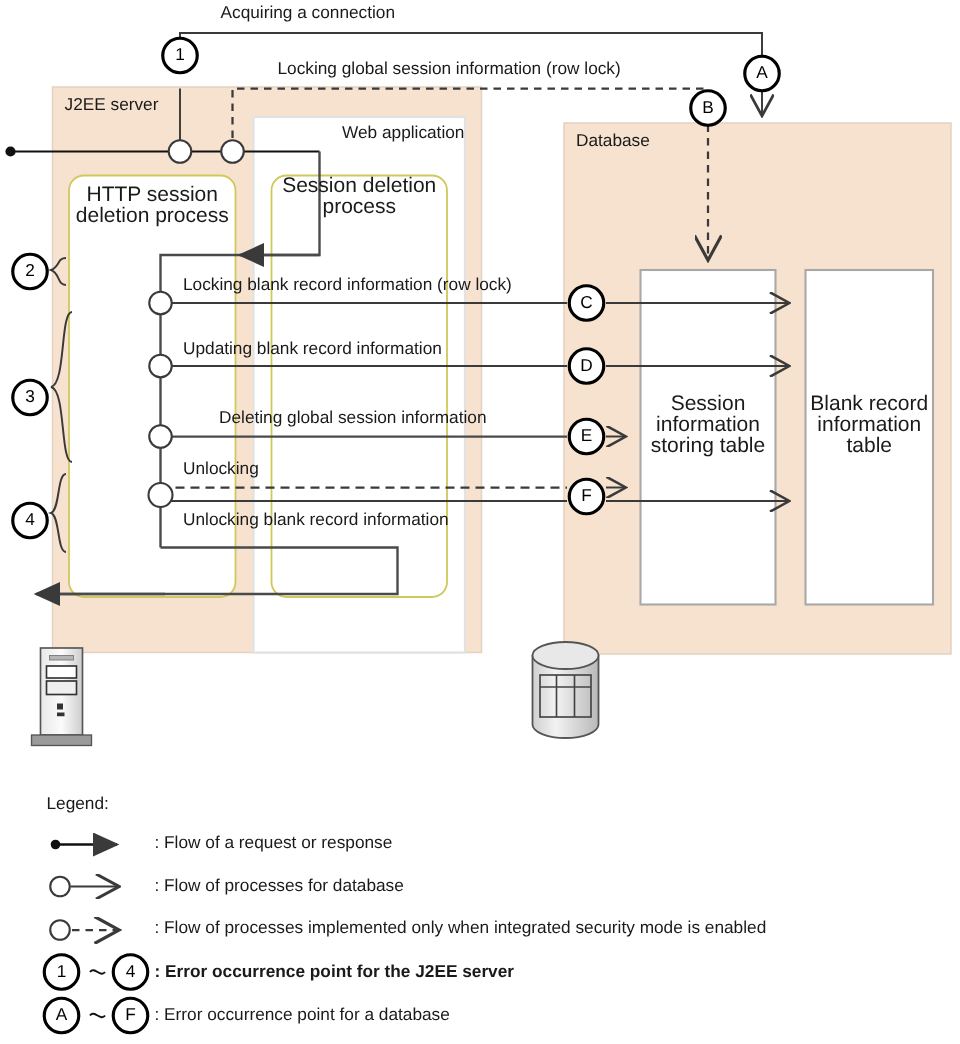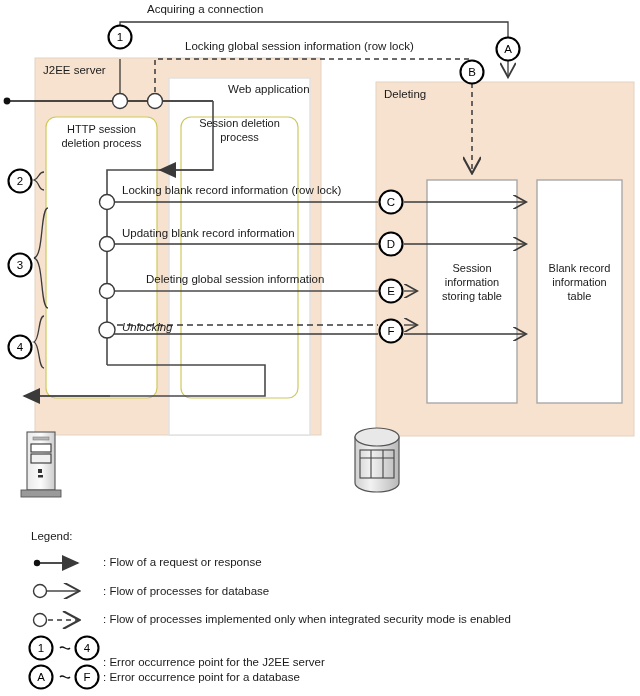--- a/index.html
+++ b/index.html
@@ -2,21 +2,21 @@
 <html><head>
 <meta charset="utf-8">
 <style>
   html,body{margin:0;padding:0;background:#ffffff;}
   body{width:640px;height:696px;position:relative;
        font-family:"Liberation Sans","DejaVu Sans",sans-serif;
        color:#1a1a1a;overflow:hidden;}
   #root{position:absolute;left:0;top:0;width:640px;height:696px;}
   svg.layer{position:absolute;left:0;top:0;width:640px;height:696px;}
   .txt{position:absolute;font-size:11.5px;line-height:13px;color:#1a1a1a;white-space:nowrap;}
-  .txtc{position:absolute;font-size:11px;line-height:14px;color:#1a1a1a;text-align:center;}
+  .txtc{position:absolute;font-size:14px;line-height:14px;color:#1a1a1a;text-align:center;}
   .lbl-circ{position:absolute;font-size:11.5px;text-align:center;color:#000;}
 </style>
 </head>
 <body>
 
 <div id="root">
 
   <svg class="layer" viewBox="0 0 640 696">
     <defs>
       <marker id="solidHead" markerWidth="12" markerHeight="10" refX="10" refY="5" orient="auto">
@@ -191,21 +191,21 @@
       <circle cx="87" cy="677" r="11.5" fill="#ffffff" stroke="#000" stroke-width="2.1"></circle>
       <path d="M60,677 C63,673 67,681 70,677" fill="none" stroke="#111" stroke-width="1.3"></path>
     </g>
   </svg>
 
   <div class="txt" style="left:147px;top:3px;">Acquiring a connection</div>
   <div class="txt" style="left:165px;top:40px;padding-left:20px;">Locking global session information (row lock)</div>
 
   <div class="txt" style="left:43px;top:64px;">J2EE server</div>
   <div class="txt" style="left:196px;top:83px;margin-left:32px;">Web application</div>
-  <div class="txt" style="left:384px;top:88px;">Deleting</div>
+  <div class="txt" style="left:384px;top:88px;">Database</div>
 
   <div class="txtc" style="left:46px;top:122px;width:111px;">
     <span>HTTP session</span><br>
     <span>deletion process</span>
   </div>
   <div class="txtc" style="left:181px;top:116px;width:117px;">
     <span>Session deletion</span><br>
     <span>process</span>
   </div>
 
@@ -216,40 +216,41 @@
   </div>
   <div class="txtc" style="left:537px;top:261px;width:85px;text-align:center;">
     <span>Blank record</span><br>
     <span>information</span><br>
     <span>table</span>
   </div>
 
   <div class="txt" style="left:122px;top:184px;">Locking blank record information (row lock)</div>
   <div class="txt" style="left:122px;top:227px;">Updating blank record information</div>
   <div class="txt" style="left:122px;top:273px;margin-left:24px;">Deleting global session information</div>
-  <div class="txt" style="left:122px;top:321px;font-style:italic;">Unlocking</div>
+  <div class="txt" style="left:122px;top:307px;">Unlocking</div>
+  <div class="txt" style="left:122px;top:341px;">Unlocking blank record information</div>
 
   <div class="lbl-circ" style="left:110px;top:31px;width:20px;">1</div>
   <div class="lbl-circ" style="left:10px;top:175px;width:20px;">2</div>
   <div class="lbl-circ" style="left:10px;top:259px;width:20px;">3</div>
   <div class="lbl-circ" style="left:10px;top:341px;width:20px;">4</div>
 
   <div class="lbl-circ" style="left:498px;top:43px;width:20px;">A</div>
   <div class="lbl-circ" style="left:462px;top:66px;width:20px;">B</div>
   <div class="lbl-circ" style="left:381px;top:196px;width:20px;">C</div>
   <div class="lbl-circ" style="left:381px;top:238px;width:20px;">D</div>
   <div class="lbl-circ" style="left:381px;top:285px;width:20px;">E</div>
   <div class="lbl-circ" style="left:381px;top:325px;width:20px;">F</div>
 
   <div class="txt" style="left:18px;top:530px;margin-left:13px;">Legend:</div>
 
   <div class="txt" style="left:103px;top:556px;">: Flow of a request or response</div>
   <div class="txt" style="left:103px;top:585px;">: Flow of processes for database</div>
   <div class="txt" style="left:103px;top:613px;">: Flow of processes implemented only when integrated security mode is enabled</div>
-  <div class="txt" style="left:103px;top:656px;">: Error occurrence point for the J2EE server</div>
+  <div class="txt" style="left:103px;top:642px;font-weight:bold;">: Error occurrence point for the J2EE server</div>
   <div class="txt" style="left:103px;top:671px;">: Error occurrence point for a database</div>
 
   <div class="lbl-circ" style="left:31px;top:642px;width:20px;">1</div>
   <div class="lbl-circ" style="left:77px;top:642px;width:20px;">4</div>
   <div class="lbl-circ" style="left:31px;top:671px;width:20px;">A</div>
   <div class="lbl-circ" style="left:77px;top:671px;width:20px;">F</div>
 
 </div>
 
 </body></html>

